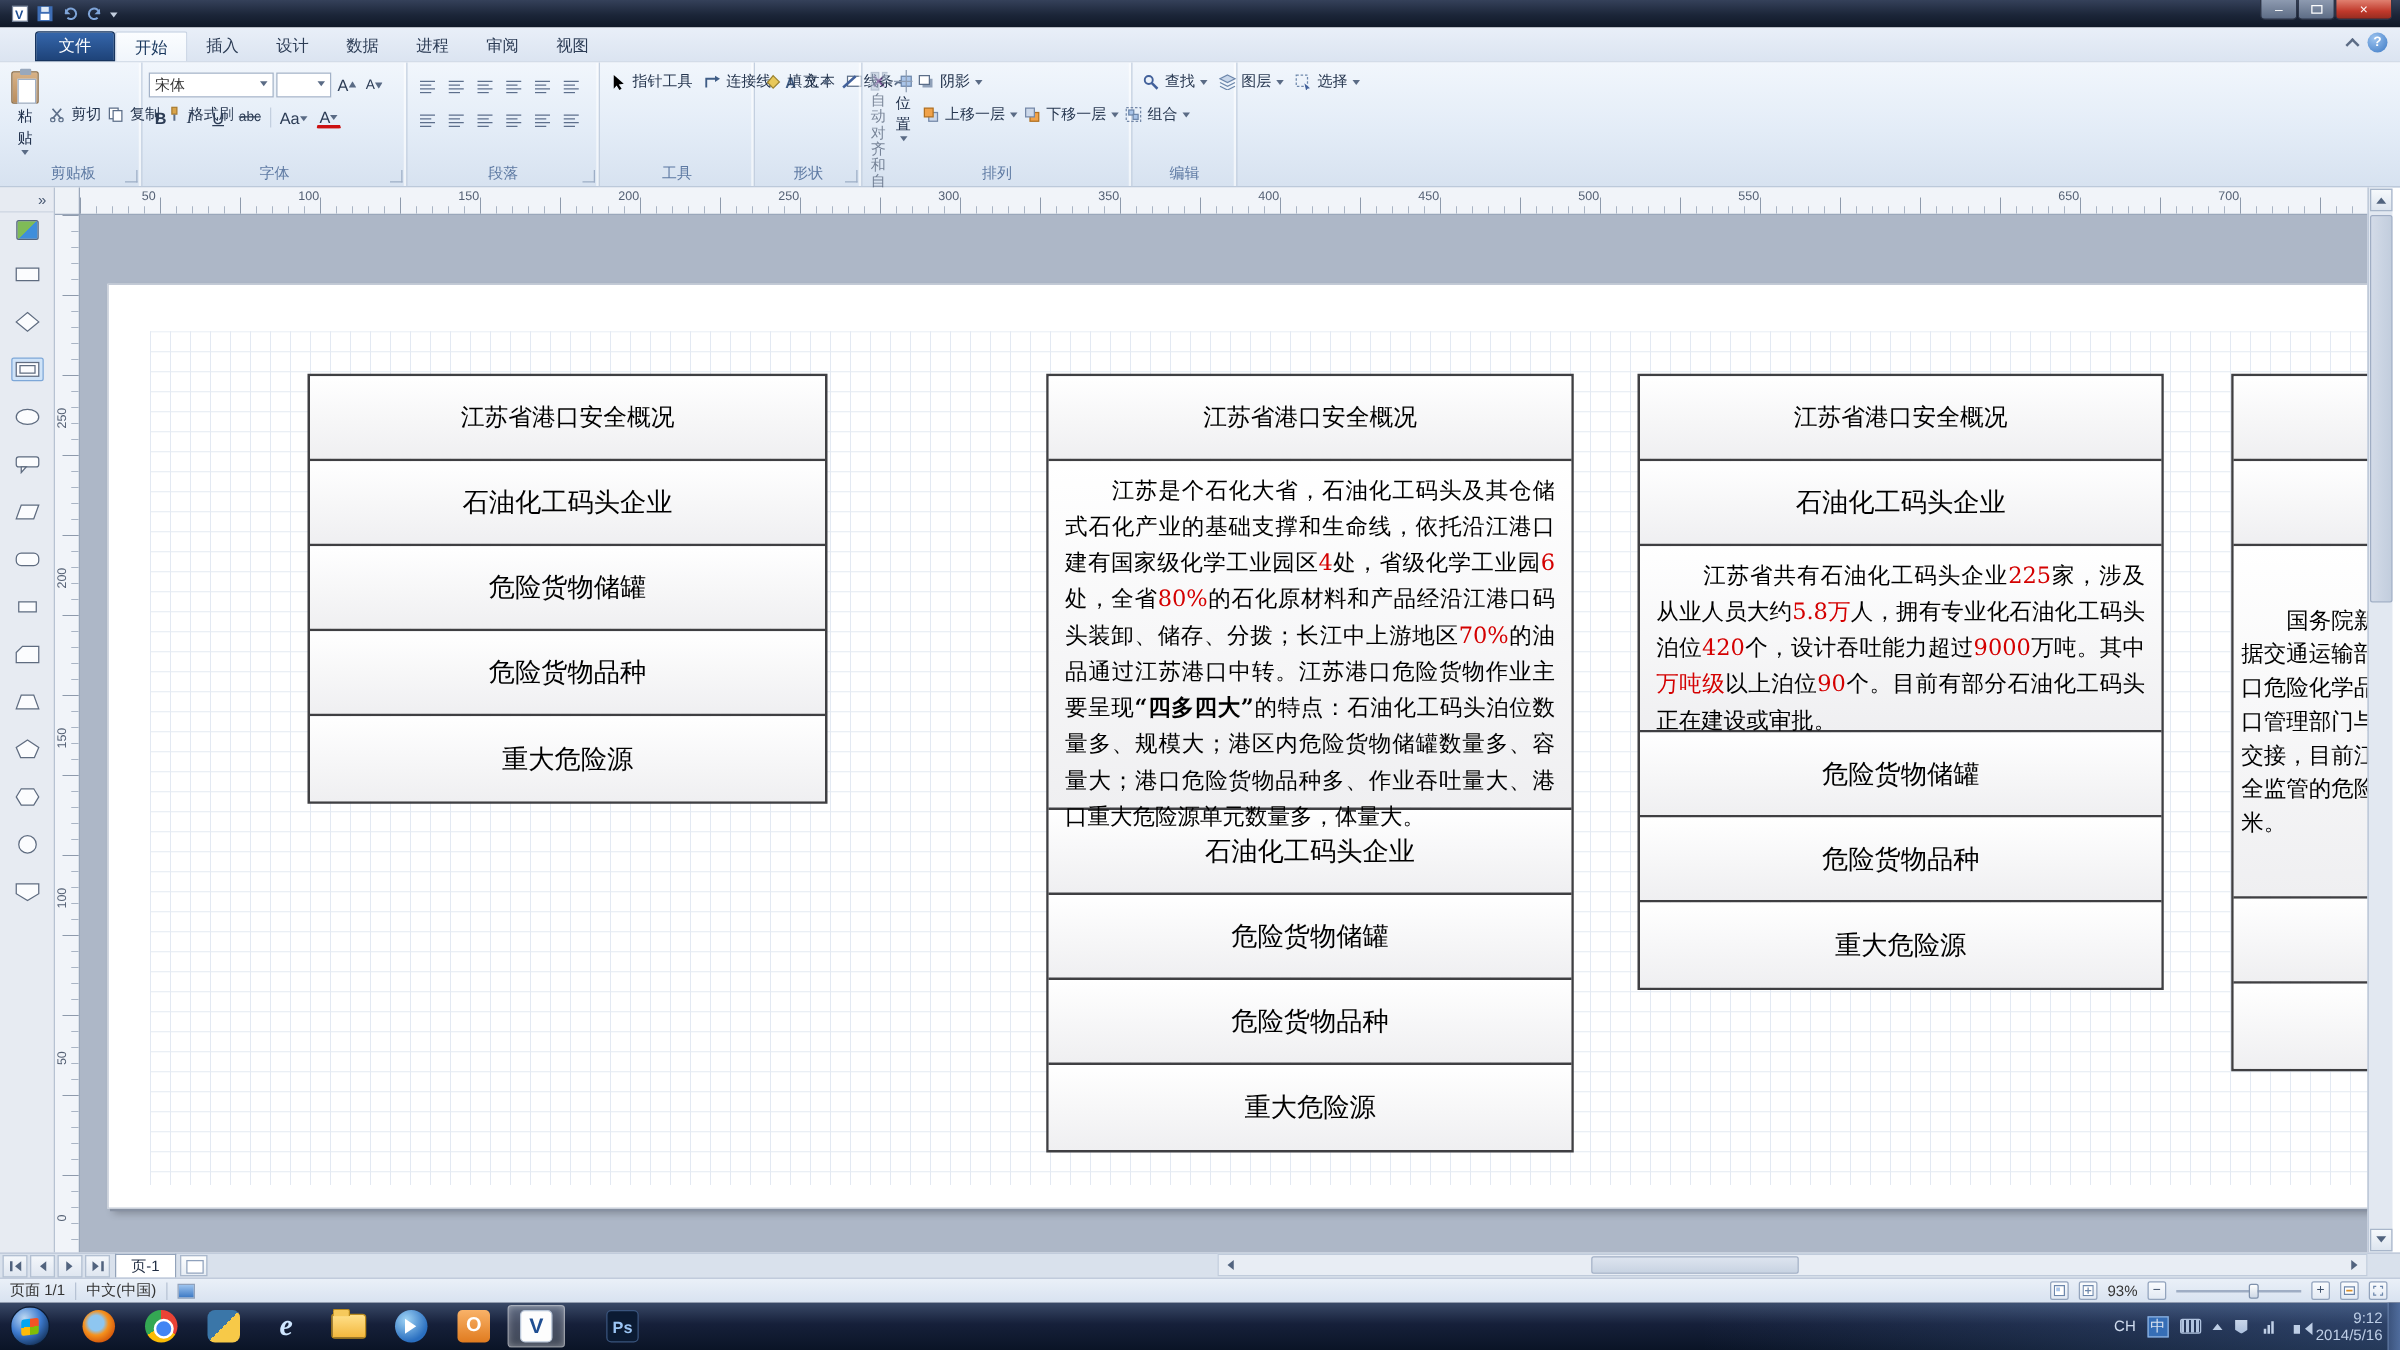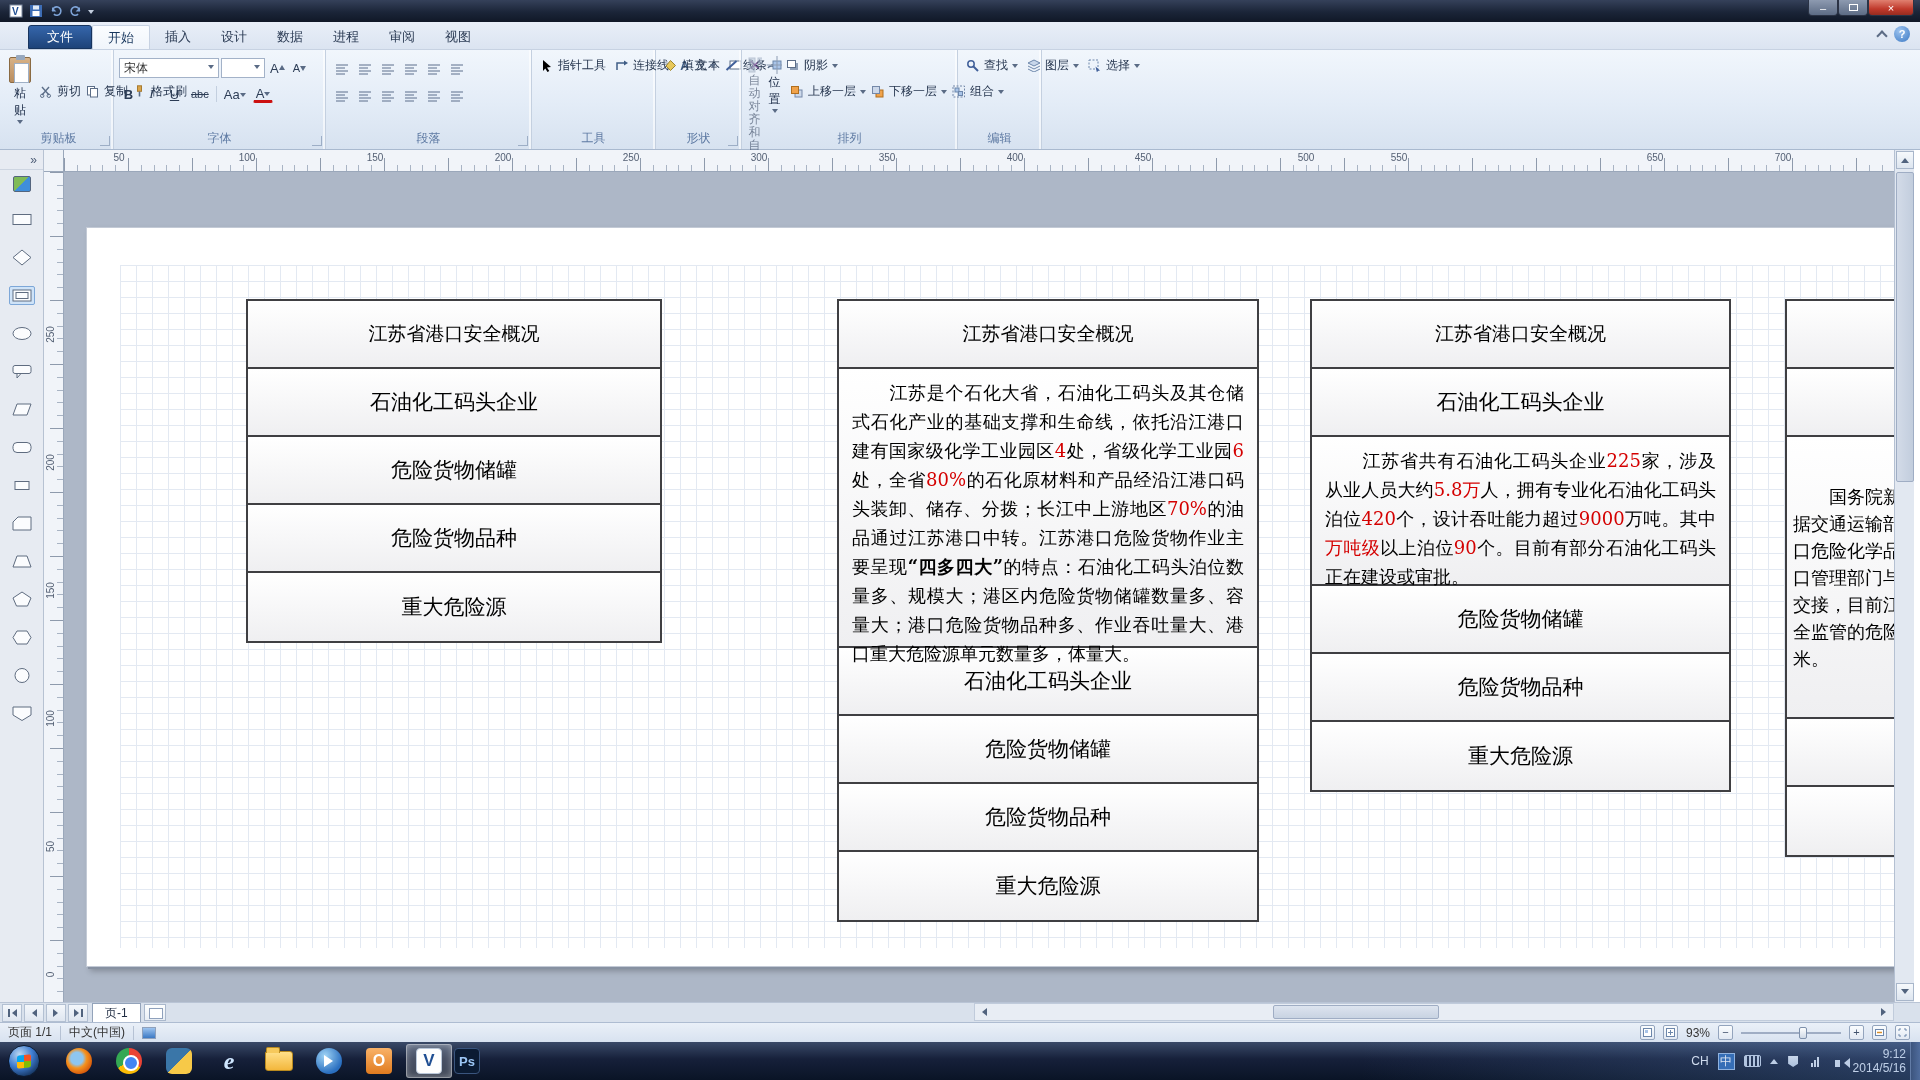--- a/index.html
+++ b/index.html
@@ -305,21 +305,21 @@
         <div class="fbtn" style="border-bottom:3px solid #cc1111;height:18px">
               <span>A</span>
               <span class="caret"></span>
             </div>
       </div>
     </div>
     <span class="glabel">字体</span>
     <span class="dl"></span>
   </div>
 
-  <div class="rgroup" style="width:206px">
+  <div class="rgroup" style="width:154px">
     <div style="display:flex;flex-direction:column;gap:7px;padding-top:4px">
       <div class="frow">
             <div class="pic">
               <svg width="14" height="12" viewBox="0 0 14 12">
                 <path d="M1 2h12M1 5h9M1 8h12M1 11h9" stroke="#5d6f8c" fill="none"></path>
               </svg>
             </div>
             <div class="pic">
               <svg width="14" height="12" viewBox="0 0 14 12">
                 <path d="M1 2h12M1 5h9M1 8h12M1 11h9" stroke="#5d6f8c" fill="none"></path>
@@ -648,21 +648,21 @@
   <div style="position:absolute;inset:0">
       <span class="rnum" style="left: 55px;">50</span>
       <span class="rnum" style="left: 183px;">100</span>
       <span class="rnum" style="left: 311px;">150</span>
       <span class="rnum" style="left: 439px;">200</span>
       <span class="rnum" style="left: 567px;">250</span>
       <span class="rnum" style="left: 695px;">300</span>
       <span class="rnum" style="left: 823px;">350</span>
       <span class="rnum" style="left: 951px;">400</span>
       <span class="rnum" style="left: 1079px;">450</span>
-      <span class="rnum" style="left: 1207px; margin-left: 35px;">500</span>
+      <span class="rnum" style="left: 1207px;">500</span>
       <span class="rnum" style="left: 1335px;">550</span>
       <span class="rnum" style="left: 1463px; margin-top: 32px;">600</span>
       <span class="rnum" style="left: 1591px;">650</span>
       <span class="rnum" style="left: 1719px;">700</span>
     </div>
 </div>
 <div id="vruler">
   <div class="ticks"></div>
     <div class="ticks-major"></div>
   <div style="position:absolute;inset:0">
@@ -824,21 +824,21 @@
     </div>
   <div class="tbtn" style="left:306px">
       <span class="ticn i-wmp"></span>
     </div>
   <div class="tbtn" style="left:356px">
       <span class="ticn i-outlook">O</span>
     </div>
   <div class="tbtn active" style="left:406px">
       <span class="ticn i-visio">V</span>
     </div>
-  <div class="tbtn" style="left:444px">
+  <div class="tbtn" style="left:475px">
       <span class="ticn i-ps">Ps</span>
     </div>
 
   <div id="tray">
     <span>CH</span>
     <span class="ime-box">中</span>
     <span class="kbd-icon"></span>
     <span class="tri-up" style="border-bottom-color:#dfe7f2"></span>
     <span class="tray-ico">
         <span class="flagico"></span>

